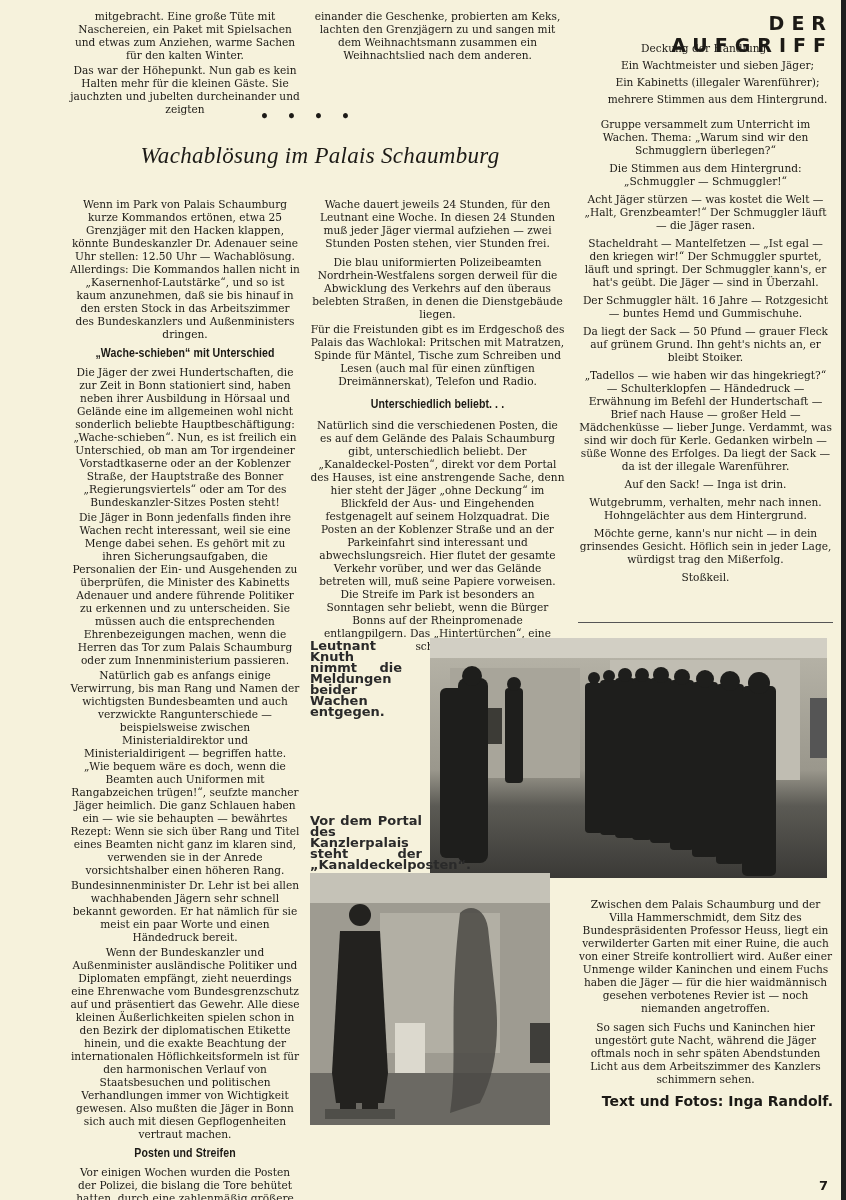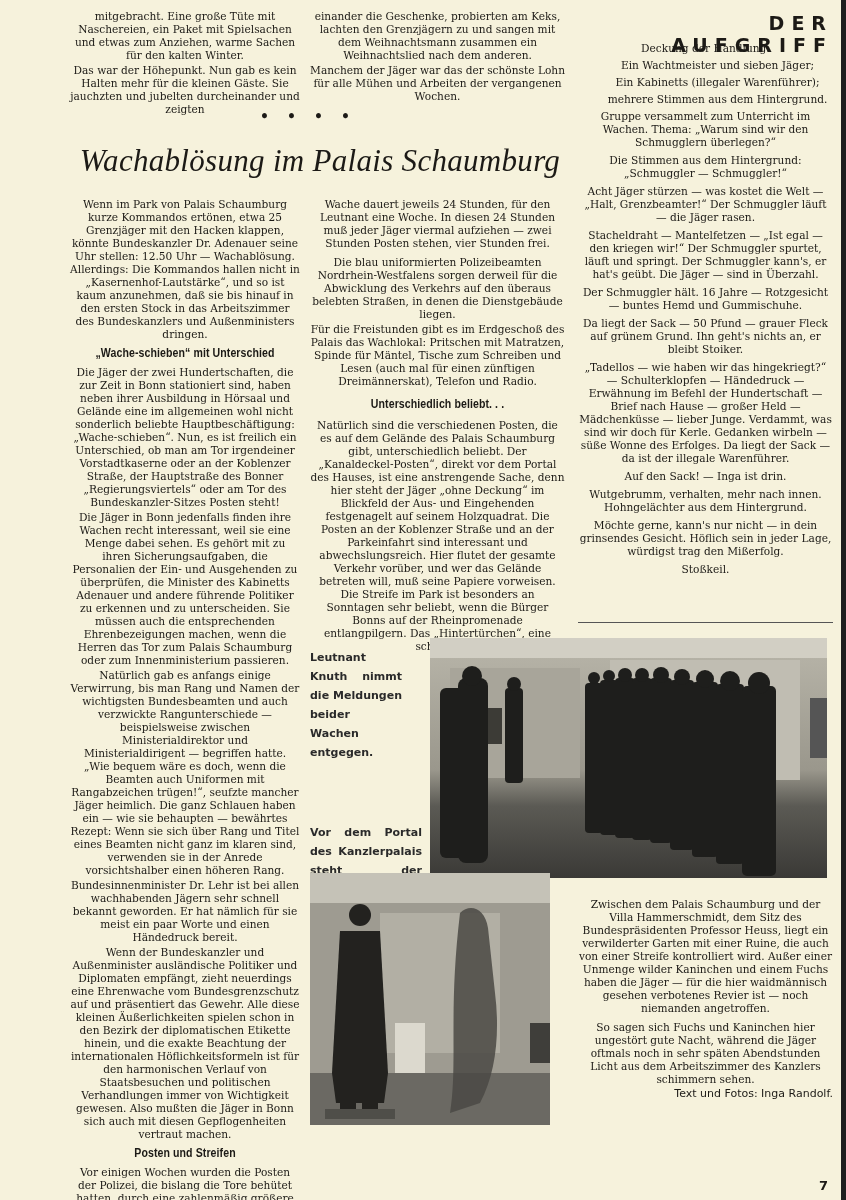--- a/index.html
+++ b/index.html
@@ -8,46 +8,45 @@
     background:#f6f2dc;
     font-family:"DejaVu Serif", "Liberation Serif", serif;
     color:#1c1a16;
   }
   .col { position:absolute; font-size:10.6px; line-height:13px; text-align:justify; hyphens:auto; }
   .col p { margin:0 0 2px 0;text-align:center; }
   .col p.gap { margin-bottom:6px; }
   .sub { font-family:"Liberation Sans", "DejaVu Sans", sans-serif; font-weight:bold; text-align:center;
          font-size:12px; margin:6px 0 6px 0; transform:scaleX(0.88); letter-spacing:0.1px; }
   .title { position:absolute; left:70px; top:143px; width:500px; text-align:center;
-           font-family:"Liberation Serif", "DejaVu Serif", serif; font-style:italic; font-size:31px; letter-spacing:0.3px; }
+           font-family:"Liberation Serif", "DejaVu Serif", serif; font-style:italic; font-size:23px; letter-spacing:0.3px; }
   .stars { position:absolute; left:260px; top:108px; width:90px; display:flex; justify-content:space-between; font-size:14px; font-weight:bold; }
   .aufgriff-title { position:absolute; left:598px; top:12px; width:235px; text-align:right;
                     font-family:"DejaVu Sans", sans-serif; font-weight:bold; font-size:19px; letter-spacing:7px; }
   .aufgriff p.indent { padding-left:24px; margin-bottom:4px; }
   .aufgriff p { margin-bottom:5px; }
   .sig { text-align:right; }
   .rule { position:absolute; left:578px; top:622px; width:255px; height:1px; background:#555; }
-  .caption { position:absolute; font-family:"DejaVu Sans", sans-serif; font-weight:bold; font-size:11px; line-height:19px; color:#2a2a2a; text-align:justify;margin-top:8px; }
+  .caption { position:absolute; font-family:"DejaVu Sans", sans-serif; font-weight:bold; font-size:13px; line-height:11px; color:#2a2a2a; text-align:justify; }
   .photo { position:absolute; overflow:hidden; background:#7a7a72; }
   .pagenum { position:absolute; right:18px; top:1178px; font-family:"DejaVu Sans", sans-serif; font-weight:bold; font-size:13px; }
-  .credit { font-family:"DejaVu Sans", sans-serif; font-weight:normal; font-size:11px; float:right; margin-top:1px; }
+  .credit { font-family:"DejaVu Sans", sans-serif; font-weight:bold; font-size:14px; float:right; margin-top:9px; }
   .rightbar { position:absolute; right:0; top:0; width:5px; height:1200px; background:#1e1e1e; }
 </style>
 </head>
 <body>
 
 <div class="rightbar"></div>
 
 <div class="col" style="left:70px; top:10px; width:230px;">
   <p>mitgebracht. Eine große Tüte mit Naschereien, ein Paket mit Spielsachen und etwas zum Anziehen, warme Sachen für den kalten Winter.</p>
   <p>Das war der Höhepunkt. Nun gab es kein Halten mehr für die kleinen Gäste. Sie jauchzten und jubelten durcheinander und zeigten</p>
 </div>
 <div class="col" style="left:310px; top:10px; width:255px;">
   <p>einander die Geschenke, probierten am Keks, lachten den Grenzjägern zu und sangen mit dem Weihnachtsmann zusammen ein Weihnachtslied nach dem anderen.</p>
-  <p>Manchem der Jäger war das der schönste Lohn für alle Mühen und Arbeiten der vergangenen Wochen.</p>
 </div>
 <div class="stars">
   <span>•</span>
   <span>•</span>
   <span>•</span>
   <span>•</span>
 </div>
 
 <div class="title">Wachablösung im Palais Schaumburg</div>
 
@@ -69,21 +68,21 @@
   <p>Für die Freistunden gibt es im Erdgeschoß des Palais das Wachlokal: Pritschen mit Matratzen, Spinde für Mäntel, Tische zum Schreiben und Lesen (auch mal für einen zünftigen Dreimännerskat), Telefon und Radio.</p>
   <div class="sub" style="margin:10px 0 8px 0;">Unterschiedlich beliebt. . .</div>
   <p>Natürlich sind die verschiedenen Posten, die es auf dem Gelände des Palais Schaumburg gibt, unterschiedlich beliebt. Der „Kanaldeckel-Posten“, direkt vor dem Portal des Hauses, ist eine anstrengende Sache, denn hier steht der Jäger „ohne Deckung“ im Blickfeld der Aus- und Eingehenden festgenagelt auf seinem Holzquadrat. Die Posten an der Koblenzer Straße und an der Parkeinfahrt sind interessant und abwechslungsreich. Hier flutet der gesamte Verkehr vorüber, und wer das Gelände betreten will, muß seine Papiere vorweisen. Die Streife im Park ist besonders an Sonntagen sehr beliebt, wenn die Bürger Bonns auf der Rheinpromenade entlangpilgern. Das „Hintertürchen“, eine schmale</p>
 </div>
 
 <div class="aufgriff-title">DER AUFGRIFF</div>
 <div class="col aufgriff" style="left:578px; top:42px; width:255px;">
   <p style="margin-bottom:4px;">Deckung der Handlung:</p>
   <p class="indent">Ein Wachtmeister und sieben Jäger;</p>
   <p class="indent">Ein Kabinetts (illegaler Warenführer);</p>
-  <p class="indent" style="margin-bottom:4px;">mehrere Stimmen aus dem Hintergrund.</p>
+  <p class="indent" style="margin-bottom:12px;">mehrere Stimmen aus dem Hintergrund.</p>
   <p>Gruppe versammelt zum Unterricht im Wachen. Thema: „Warum sind wir den Schmugglern überlegen?“</p>
   <p>Die Stimmen aus dem Hintergrund: „Schmuggler — Schmuggler!“</p>
   <p>Acht Jäger stürzen — was kostet die Welt — „Halt, Grenzbeamter!“ Der Schmuggler läuft — die Jäger rasen.</p>
   <p>Stacheldraht — Mantelfetzen — „Ist egal — den kriegen wir!“ Der Schmuggler spurtet, läuft und springt. Der Schmuggler kann's, er hat's geübt. Die Jäger — sind in Überzahl.</p>
   <p>Der Schmuggler hält. 16 Jahre — Rotzgesicht — buntes Hemd und Gummischuhe.</p>
   <p>Da liegt der Sack — 50 Pfund — grauer Fleck auf grünem Grund. Ihn geht's nichts an, er bleibt Stoiker.</p>
   <p>„Tadellos — wie haben wir das hingekriegt?“ — Schulterklopfen — Händedruck — Erwähnung im Befehl der Hundertschaft — Brief nach Hause — großer Held — Mädchenküsse — lieber Junge. Verdammt, was sind wir doch für Kerle. Gedanken wirbeln — süße Wonne des Erfolges. Da liegt der Sack — da ist der illegale Warenführer.</p>
   <p>Auf den Sack! — Inga ist drin.</p>
   <p>Wutgebrumm, verhalten, mehr nach innen. Hohngelächter aus dem Hintergrund.</p>
   <p>Möchte gerne, kann's nur nicht — in dein grinsendes Gesicht. Höflich sein in jeder Lage, würdigst trag den Mißerfolg.</p>

